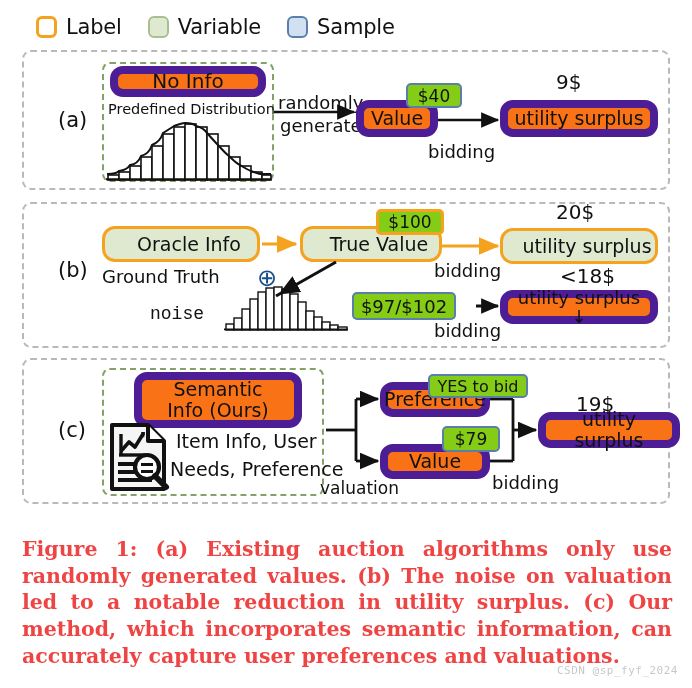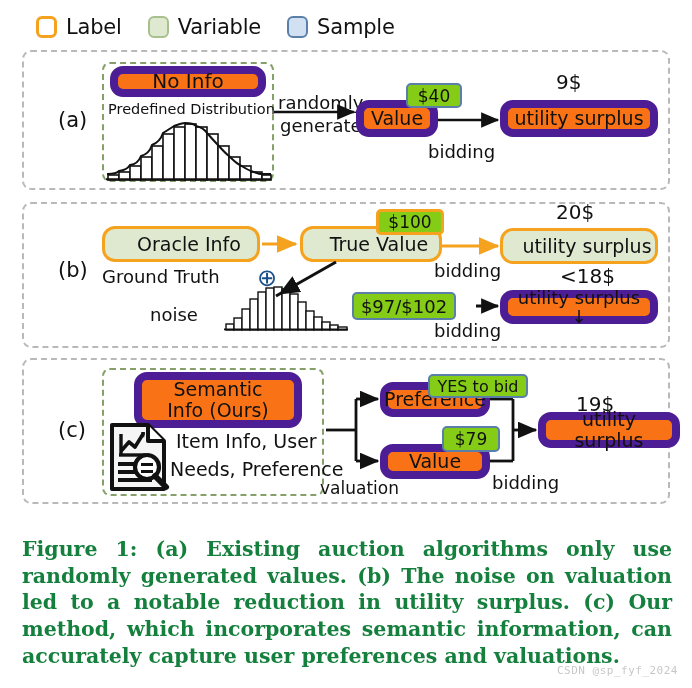--- a/index.html
+++ b/index.html
@@ -136,21 +136,21 @@
   
   #caption {
     position: absolute;
     left: 22px;
     top: 536px;
     width: 650px;
     font-family: "DejaVu Serif", serif;
     font-weight: bold;
     font-size: 20.5px;
     line-height: 1.30;
-    color: #15803d;
+    color: #ef4444;
     text-align: justify;
     text-justify: inter-word;
     hyphens: manual;
   }
   #watermark {
     position: absolute;
     right: 14px;
     top: 664px;
     font-size: 11px;
     font-family: "DejaVu Sans Mono", monospace;
@@ -246,21 +246,21 @@
   <div class="node green-orange" style="left:78px; top:22px; width:158px; height:36px; font-size:19px;">Oracle Info</div>
 
   <div class="plain-text" style="left:78px; top:62px; font-size:18px;">Ground Truth</div>
 
   <div class="node green-orange" style="left:276px; top:22px; width:142px; height:36px; font-size:19px;">True Value</div>
 
   <div class="badge orange-border" style="left:352px; top:5px; width:68px; height:26px;">$100</div>
 
   <div class="plain-text" style="left:233px; top:60px; font-size:24px; color:#1a4f8a;">⊕</div>
 
-  <div class="plain-text" style="left:126px; top:100px; font-size:18px;">noise</div>
+  <div class="plain-text" style="left:126px; top:100px; font-size:18px;font-family:Liberation Mono, monospace;">noise</div>
 
   <svg class="wires" style="left:198px; top:80px; width:130px; height:46px;" viewBox="0 0 130 46">
     <g fill="#ffffff" stroke="#111111" stroke-width="1.4">
       <rect x="4" y="40" width="8" height="6"></rect>
       <rect x="12" y="34" width="8" height="12"></rect>
       <rect x="20" y="25" width="8" height="21"></rect>
       <rect x="28" y="15" width="8" height="31"></rect>
       <rect x="36" y="8" width="8" height="38"></rect>
       <rect x="44" y="4" width="8" height="42"></rect>
       <rect x="52" y="3" width="8" height="43"></rect>

